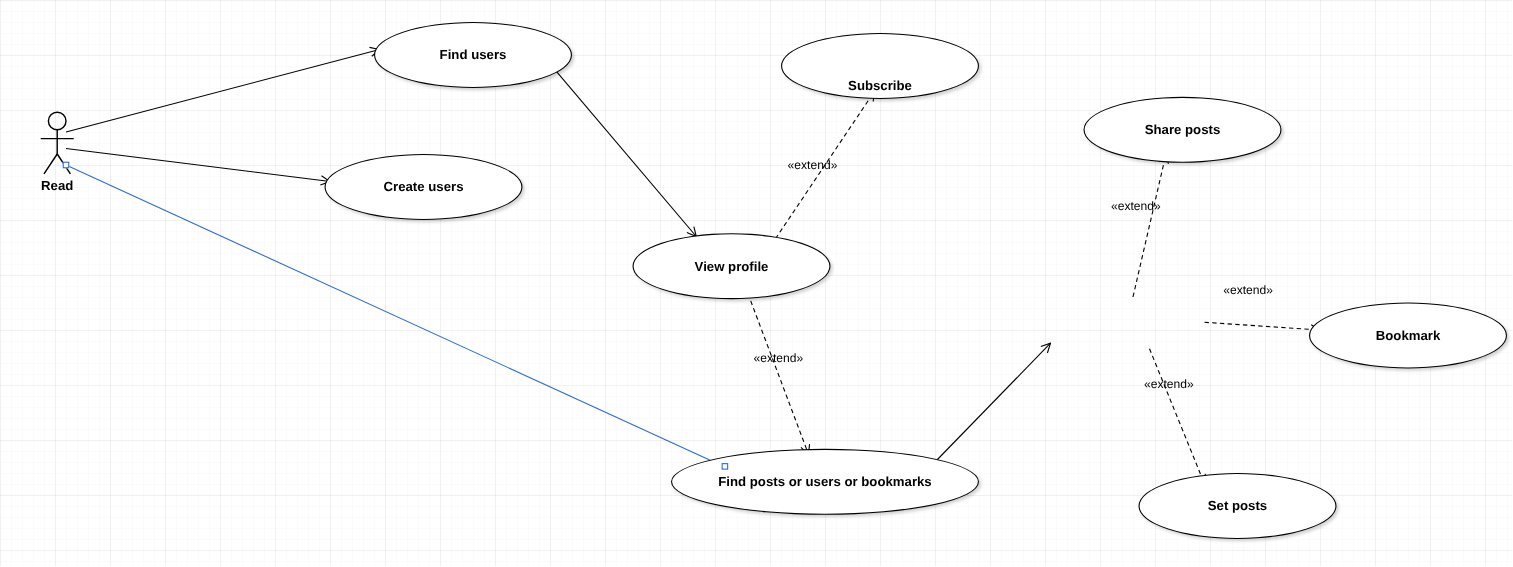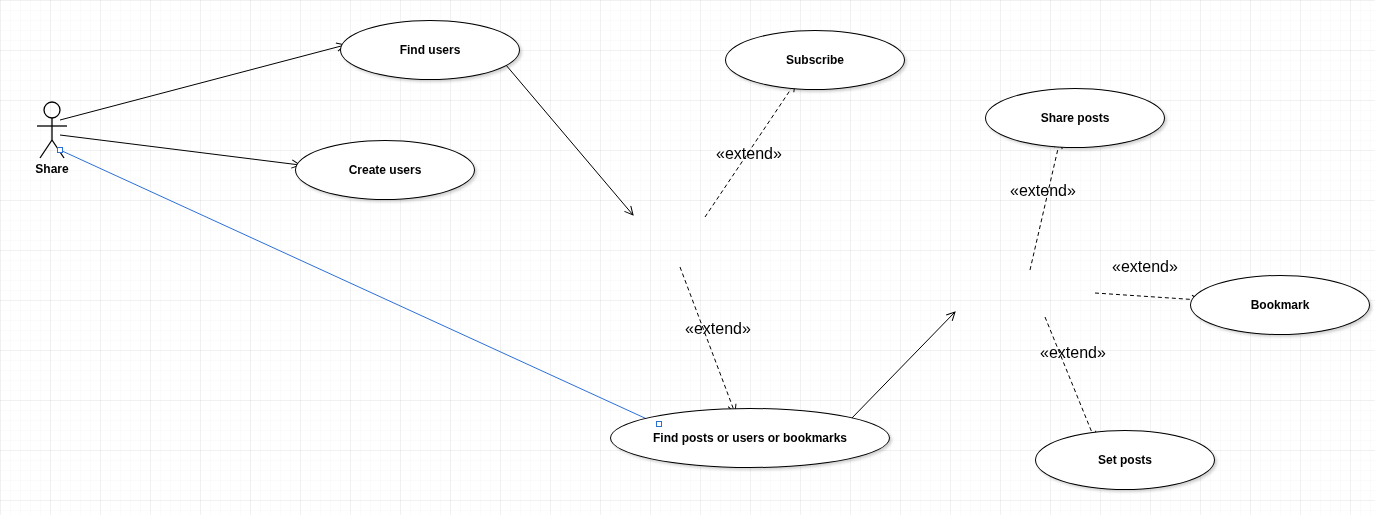--- a/index.html
+++ b/index.html
@@ -41,21 +41,21 @@
     font-size: 12px;
     font-weight: bold;
     color: #000;
     text-align: center;
     box-shadow: 2px 2px 3px rgba(0,0,0,0.18);
     box-sizing: border-box;
     padding: 4px;
   }
   .label {
     position: absolute;
-    font-size: 16px;
+    font-size: 11px;
     color: #000;
     white-space: nowrap;
   }
   .actor {
     position: absolute;
   }
   .actor .actor-label {
     text-align: center;
     font-size: 12px;
     font-weight: bold;
@@ -103,33 +103,36 @@
   </svg>
 
   <div class="actor" style="left:28px; top:100px; width:48px;">
     <svg width="40" height="60" viewBox="0 0 40 60" style="display:block;margin:0 auto;">
       <circle cx="20" cy="10" r="8" fill="none" stroke="#000" stroke-width="1.3"></circle>
       <line x1="20" y1="18" x2="20" y2="40" stroke="#000" stroke-width="1.3"></line>
       <line x1="5" y1="26" x2="35" y2="26" stroke="#000" stroke-width="1.3"></line>
       <line x1="20" y1="40" x2="8" y2="58" stroke="#000" stroke-width="1.3"></line>
       <line x1="20" y1="40" x2="32" y2="58" stroke="#000" stroke-width="1.3"></line>
     </svg>
-    <div class="actor-label">Share</div>
+    <div class="actor-label">Read</div>
   </div>
 
   <div class="ellipse" style="left:340px; top:20px;  width:180px; height:60px;">
     <span>Find users</span>
   </div>
   <div class="ellipse" style="left:295px; top:140px; width:180px; height:60px;">
     <span>Create users</span>
   </div>
+  <div class="ellipse" style="left:575px; top:212px; width:180px; height:60px;">
+    <span>View profile</span>
+  </div>
   <div class="ellipse" style="left:610px; top:408px; width:280px; height:60px;">
     <span>Find posts or users or bookmarks</span>
   </div>
-  <div class="ellipse" style="left:725px; top:30px;  width:180px; height:60px;">
+  <div class="ellipse" style="left:710px; top:30px;  width:180px; height:60px;align-items:flex-end;">
     <span>Subscribe</span>
   </div>
   <div class="ellipse" style="left:985px; top:88px;  width:180px; height:60px;">
     <span>Share posts</span>
   </div>
   <div class="ellipse" style="left:1190px; top:275px; width:180px; height:60px;">
     <span>Bookmark</span>
   </div>
   <div class="ellipse" style="left:1035px; top:430px; width:180px; height:60px;">
     <span>Set posts</span>

